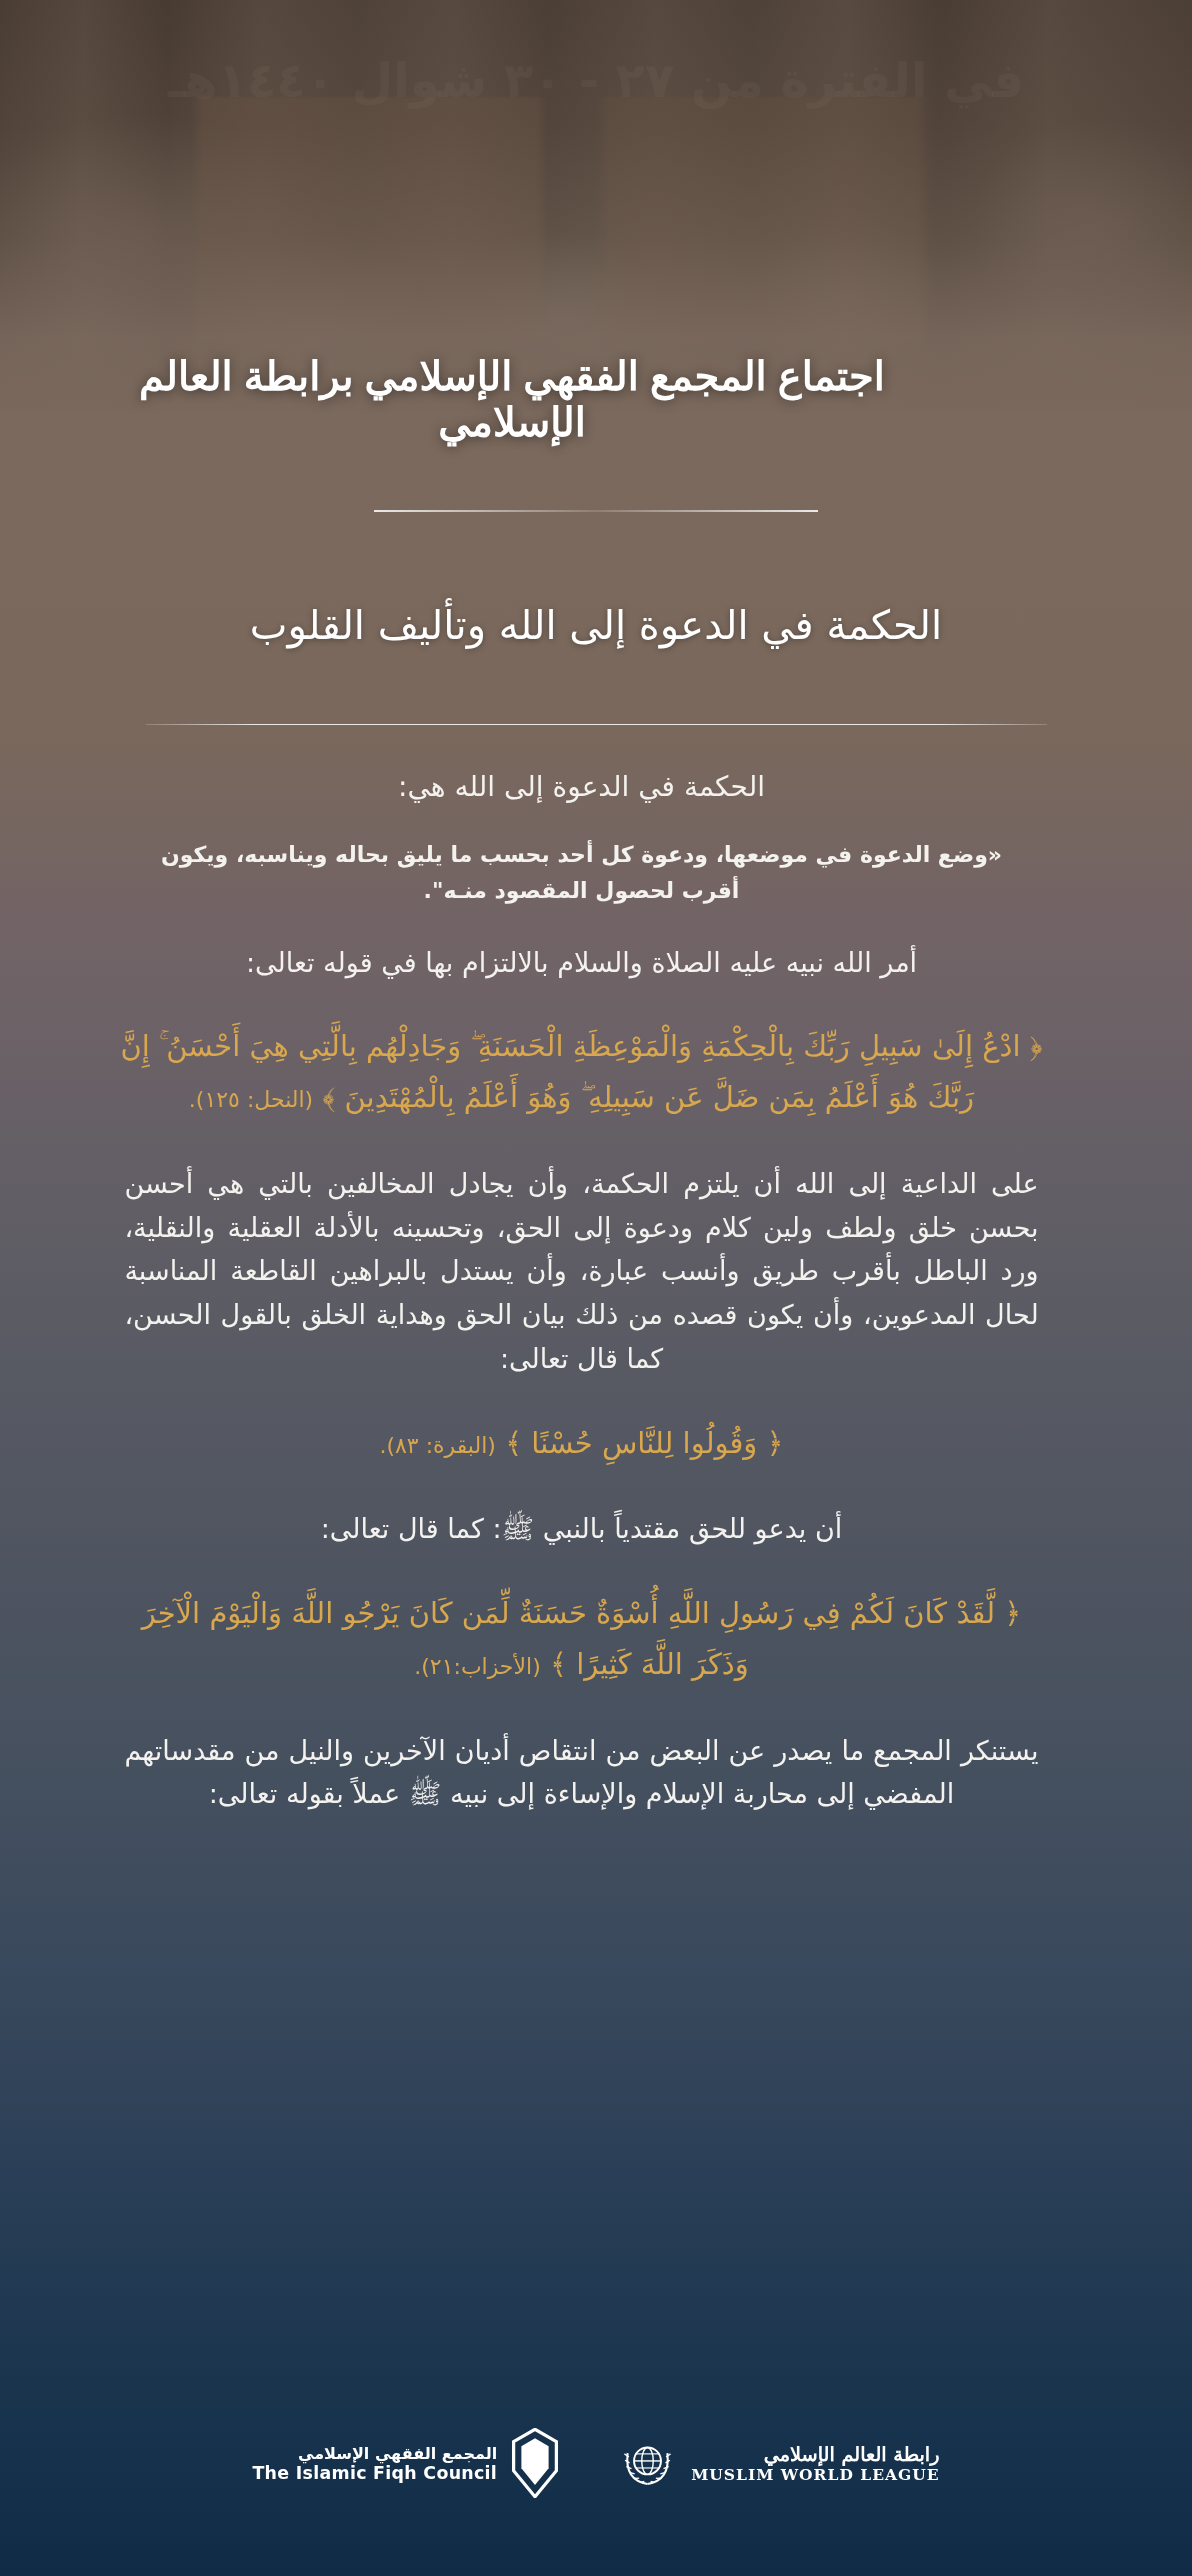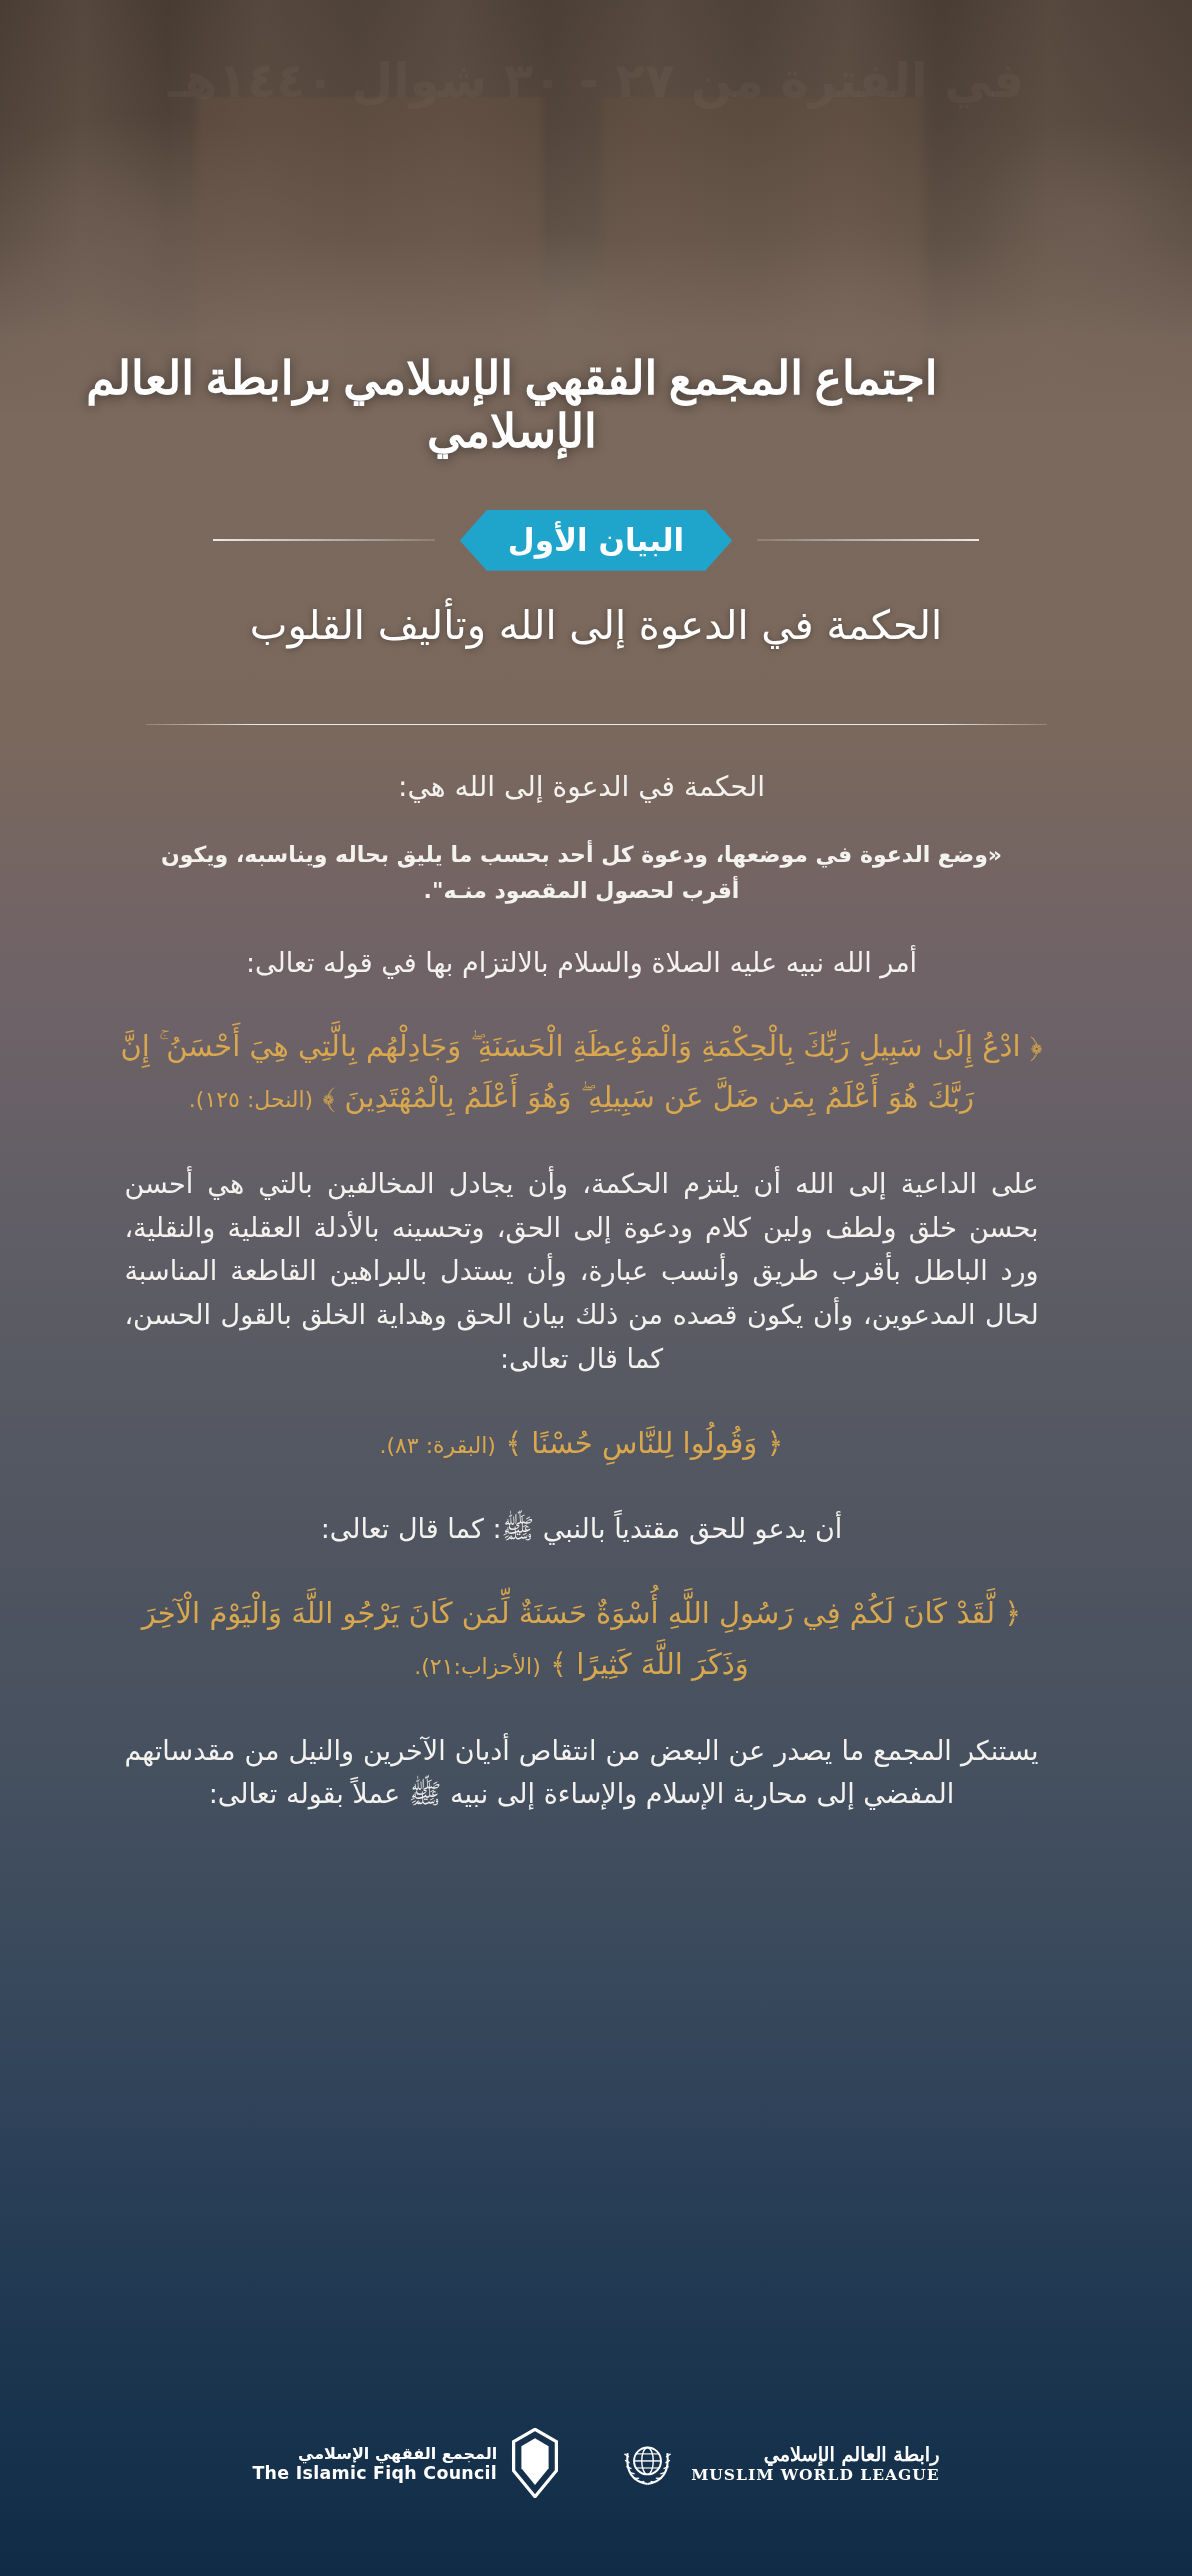--- a/index.html
+++ b/index.html
@@ -75,22 +75,22 @@
     position:absolute; top:52px; left:0; width:1192px;
     text-align:center; color:rgba(255,245,235,.09);
     font-size:48px; font-weight:700; letter-spacing:1.3px;
     white-space:nowrap;
   }
 
   
   .calligraphy {
     position:absolute; top:353px; left:0; width:1024px;
     text-align:center; color:#ffffff;
-    font-family:Liberation Serif, serif;
-    font-size:46px; font-weight:700;
+    font-family:Liberation Sans, sans-serif;
+    font-size:40px; font-weight:700;
     letter-spacing:-3.9px;
     text-shadow:0 1.3px 11.6px rgba(0,0,0,.45);
     line-height:1.15;
     padding:0 77px;
   }
 
   
   .badge-row {
     position:absolute; top:510px; left:0; width:1192px;
     display:flex; align-items:center; justify-content:center; gap:0;
@@ -205,21 +205,20 @@
     <div class="photo-bg"></div>
     <div class="photo-chairs"></div>
     <div class="hall-text">في الفترة من ٢٧ - ٣٠ شوال ١٤٤٠هـ</div>
     <div class="photo-veil"></div>
   </div>
 
   <div class="calligraphy">اجتماع المجمع الفقهي الإسلامي برابطة العالم الإسلامي</div>
 
   <div class="badge-row">
     <span class="badge-rule"></span>
-    <span class="badge">البيان الأول</span>
     <span class="badge-rule right"></span>
   </div>
 
   <h1 class="main-title">الحكمة في الدعوة إلى الله وتأليف القلوب</h1>
 
   <div class="title-rule"></div>
 
   <div class="content">
 
     <p class="p lead">الحكمة في الدعوة إلى الله هي:</p>

